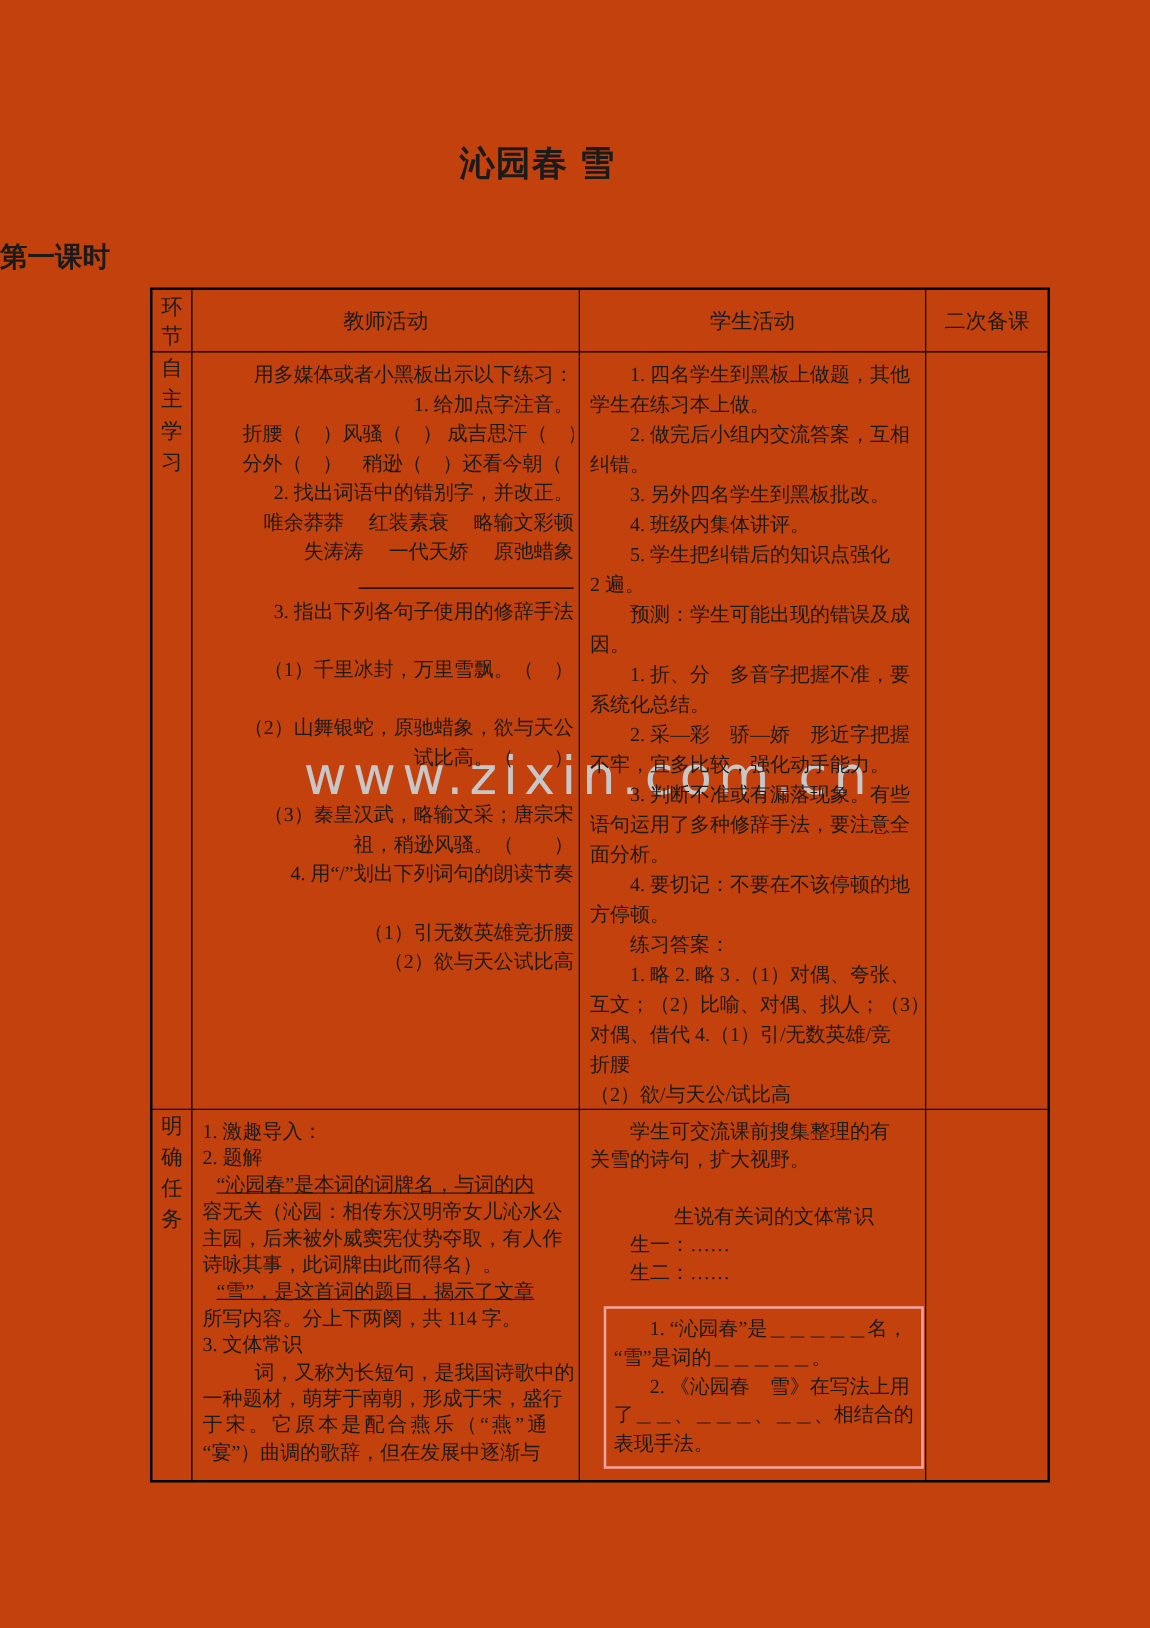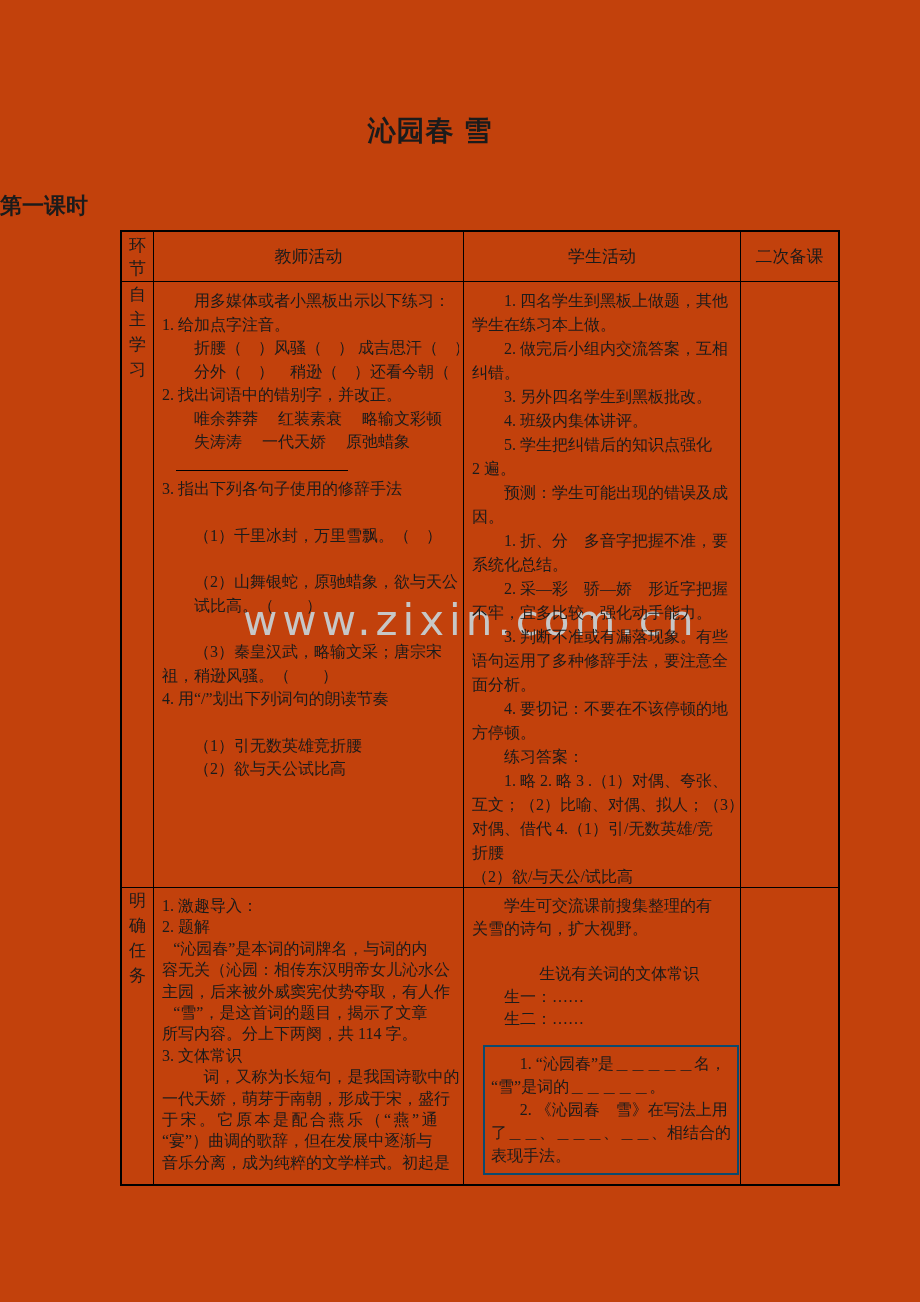--- a/index.html
+++ b/index.html
@@ -36,37 +36,37 @@
     border-right:1.5px solid #000; border-bottom:1.5px solid #000;
   }
   .last-col { border-right:none; }
   .last-row { border-bottom:none; }
   .hdr { display:flex; align-items:center; justify-content:center; font-size:17px; }
   .narrow-inner { width:1.15em; line-height:23px; word-break:break-all; text-align:center; }
   .stage-cell { display:flex; align-items:flex-start; justify-content:center; font-size:17px; }
   .stage-inner { width:1.1em; line-height:25px; word-break:break-all; text-align:center; }
   .content-cell { padding:7px 4px 0 8px; font-size:16px; }
   .ln { white-space:nowrap; overflow:hidden; }
-  .t1 .ln { line-height:23.5px; }
+  .t1 .ln { line-height:23.5px;text-align:right; }
   .s1 .ln { line-height:24px; }
   .t2 .ln { line-height:21.4px; }
   .s2 .ln { line-height:22.5px; }
   .p1 { text-indent:2em; }
   .p2 { text-indent:4.2em; }
-  .pq { text-indent:0.7em; }
+  .pq { text-indent:0.7em;text-decoration:underline; }
   .p15 { text-indent:2.6em; }
   .gap { margin-top:23px; }
   .sp { letter-spacing:2.5px; }
   .hrl span {
     display:inline-block; margin-left:0.9em; width:172px; height:16px;
     border-bottom:1.5px solid #000;
   }
   .answer-box {
     margin:14px 0 0 11px; width:256px; box-sizing:border-box;
-    border:2px solid #0c4a6e; padding:5px 2px 6px 6px;
+    border:2px solid #fca5a5; padding:5px 2px 6px 6px;
   }
   .answer-box .ln { line-height:23px; }
   .answer-box .p1 { text-indent:1.8em; }
 </style>
 </head>
 <body>
 
 <div class="page">
 
   <h1 class="doc-title">沁园春 雪</h1>
@@ -135,28 +135,28 @@
 
     <div class="cell stage-cell last-row">
       <div class="stage-inner">明确任务</div>
     </div>
     <div class="cell content-cell t2 last-row">
         <div class="ln ">1. 激趣导入：</div>
         <div class="ln ">2. 题解</div>
         <div class="ln pq">“沁园春”是本词的词牌名，与词的内</div>
         <div class="ln ">容无关（沁园：相传东汉明帝女儿沁水公</div>
         <div class="ln ">主园，后来被外威窦宪仗势夺取，有人作</div>
+        <div class="ln ">诗咏其事，此词牌由此而得名）。</div>
         <div class="ln pq">“雪”，是这首词的题目，揭示了文章</div>
         <div class="ln ">所写内容。分上下两阕，共 114 字。</div>
         <div class="ln ">3. 文体常识</div>
         <div class="ln p15">词，又称为长短句，是我国诗歌中的</div>
-        <div class="ln ">一代天娇，萌芽于南朝，形成于宋，盛行</div>
+        <div class="ln ">一种题材，萌芽于南朝，形成于宋，盛行</div>
         <div class="ln sp">于宋。它原本是配合燕乐（“燕”通</div>
         <div class="ln ">“宴”）曲调的歌辞，但在发展中逐渐与</div>
-        <div class="ln ">音乐分离，成为纯粹的文学样式。初起是</div>
       </div>
     <div class="cell content-cell s2 last-row">
       <div>
           <div class="ln p1">学生可交流课前搜集整理的有</div>
           <div class="ln ">关雪的诗句，扩大视野。</div>
           <div class="ln p2 gap">生说有关词的文体常识</div>
           <div class="ln p1">生一：……</div>
           <div class="ln p1">生二：……</div>
         </div>
       <div class="answer-box">

